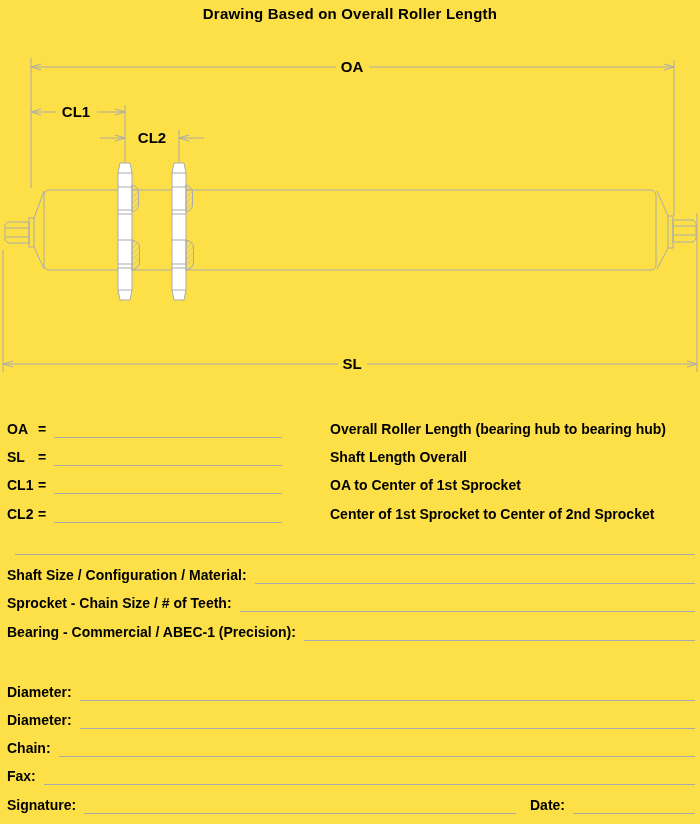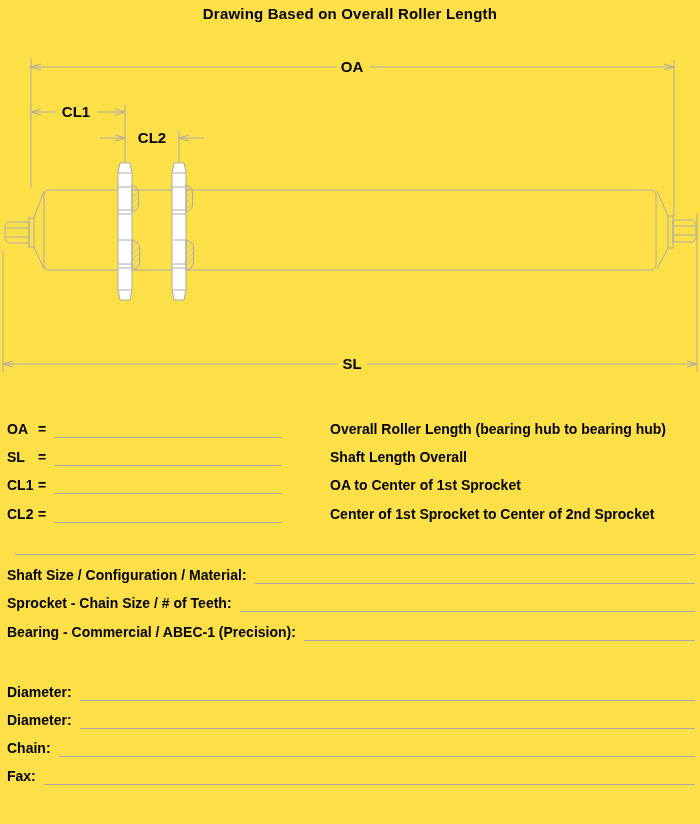--- a/index.html
+++ b/index.html
@@ -158,14 +158,20 @@
   </div>
   <div class="row" style="top:739px">
     <span>Chain:</span>
     <span class="blank grow-blank"></span>
   </div>
   <div class="row" style="top:767px">
     <span>Fax:</span>
     <span class="blank grow-blank"></span>
   </div>
 
+  <div class="row" style="top:796px">
+    <span>Signature:</span>
+    <span class="blank grow-blank"></span>
+    <span class="date-label">Date:</span>
+    <span class="blank date-blank"></span>
+  </div>
 
 </div>
 
 </body></html>

